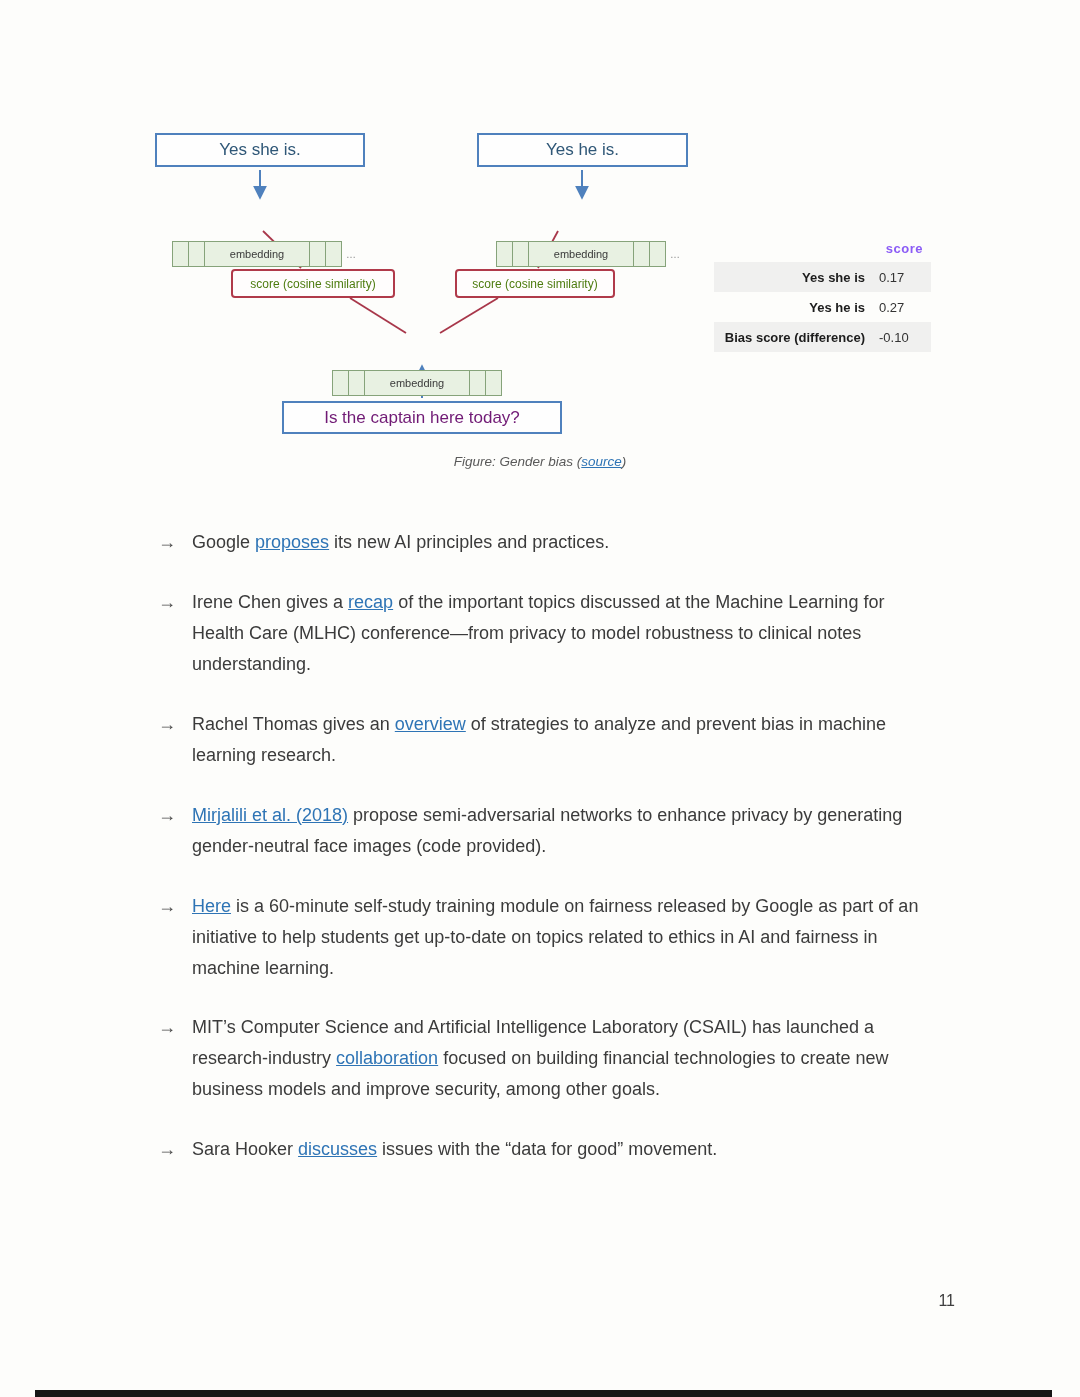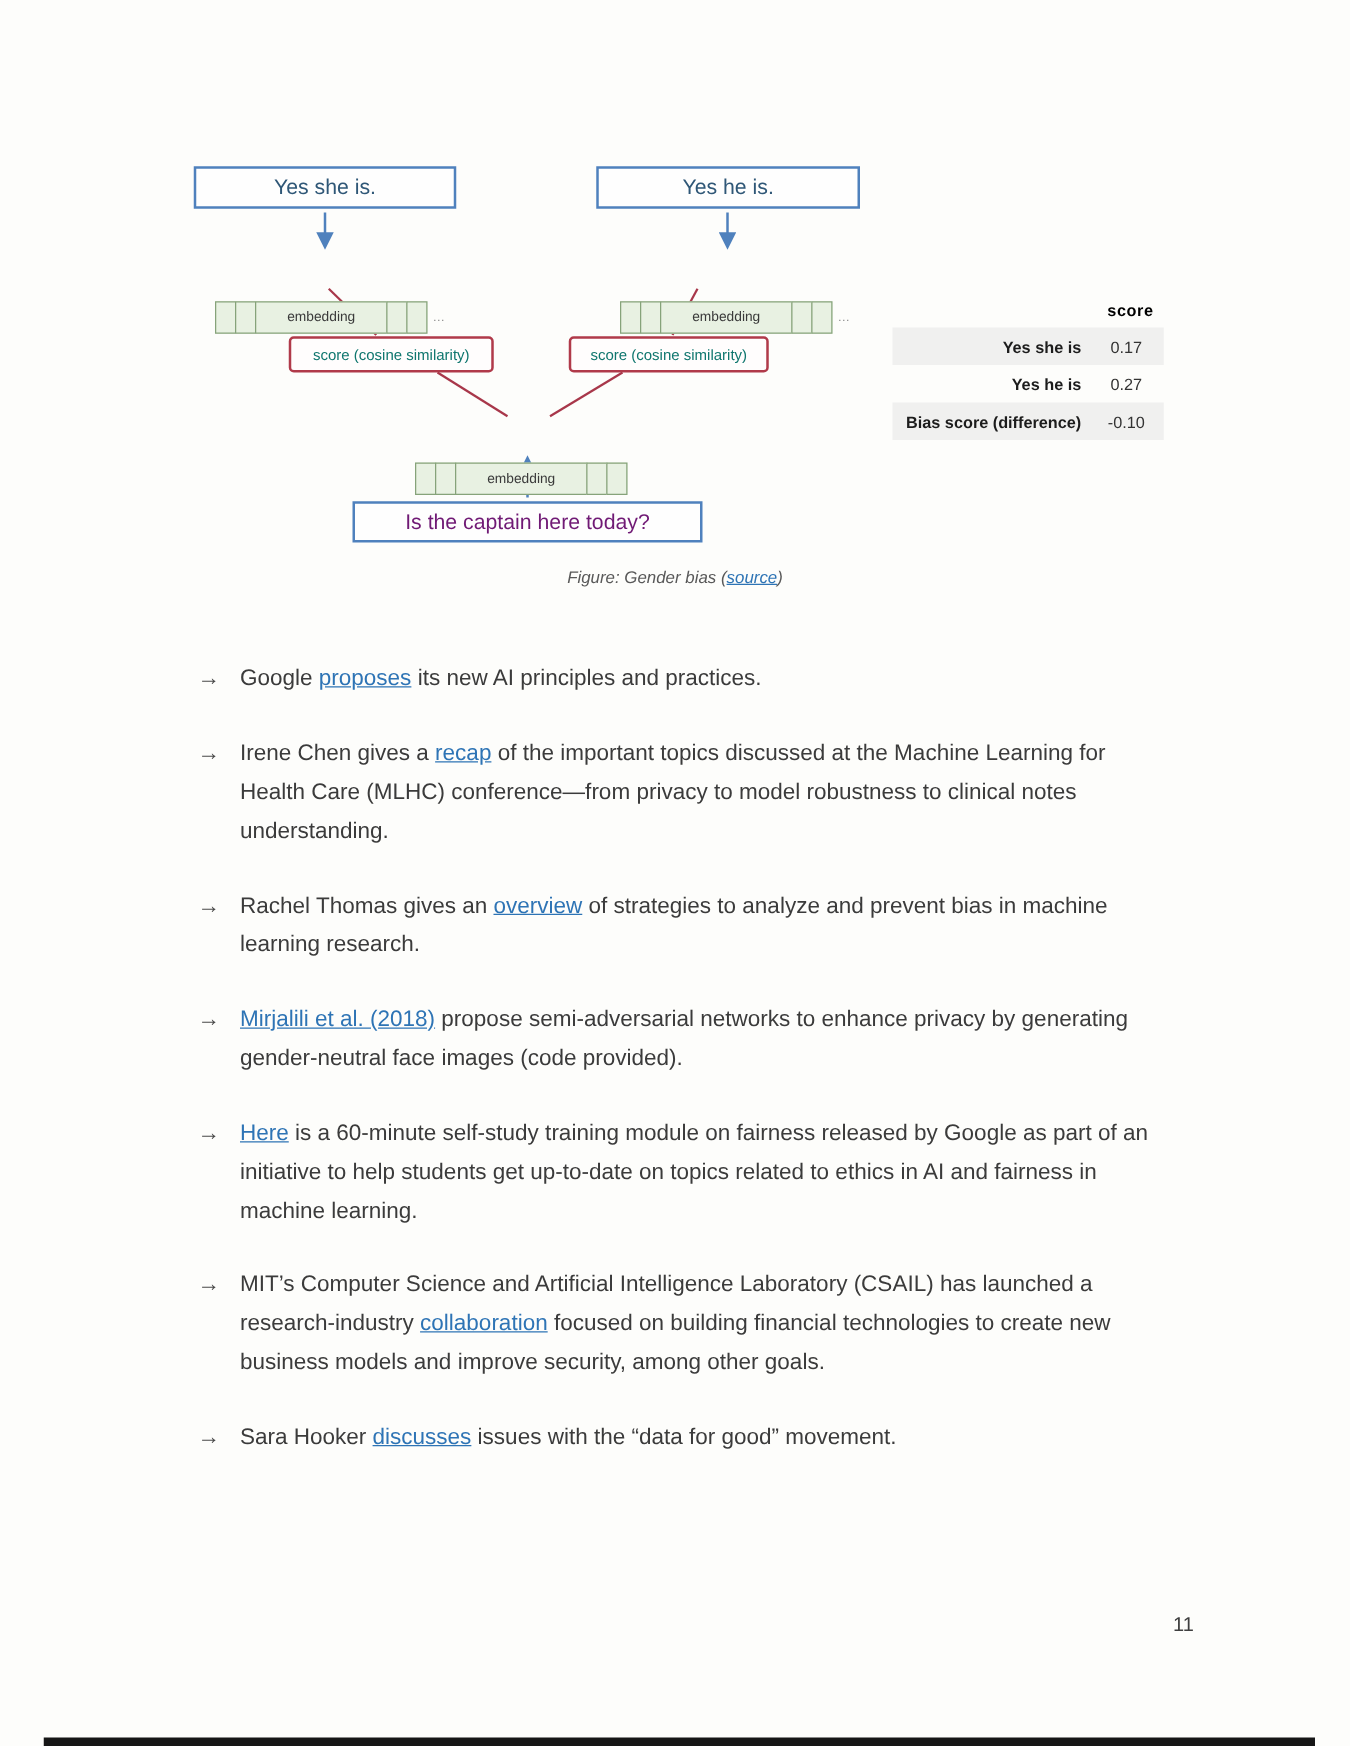--- a/index.html
+++ b/index.html
@@ -28,41 +28,41 @@
   }
   .emb-row .cell:first-child { margin-left:0; }
   .emb-row .cell.wide { width:106px; font-size:11px; color:#3a3a3a; }
   .emb-row .ellipsis { font-size:10px; color:#8a8a8a; align-self:center; margin-left:4px; }
   #emb-left   { left:172px; top:205px; }
   #emb-right  { left:496px; top:205px; }
   #emb-center { left:332px; top:334px; }
 
   .score-box {
     position:absolute; height:29px; border:2px solid #b03a4a; border-radius:4px;
-    background:#fffdfd; color:#0f766e; font-size:12px;
+    background:#fffdfd; color:#4d7c0f; font-size:12px;
     display:flex; align-items:center; justify-content:center;
   }
   .score-box.left  { left:231px; top:269px; width:164px; }
   .score-box.right { left:455px; top:269px; width:160px; }
 
   .question-box {
     position:absolute; left:282px; top:401px; width:280px; height:33px;
     border:2px solid #4f81bd; background:#fefefe; color:#701a75; font-size:17px;
     display:flex; align-items:center; justify-content:center;
   }
 
   .score-table { position:absolute; left:714px; top:236px; width:217px; font-size:13px; }
   .score-table .t-header {
     height:26px; line-height:26px; text-align:right; padding-right:8px;
-    font-weight:bold; color:#000000; letter-spacing:.5px;
+    font-weight:bold; color:#8b5cf6; letter-spacing:.5px;
   }
   .trow { display:flex; align-items:center; height:30px; }
   .trow:nth-child(odd) { background:#f0f0ef; }
   .tlabel { flex:1; text-align:right; font-weight:bold; color:#1c1c1c; padding-right:14px; }
-  .tvalue { width:52px; text-align:center; padding-right:8px; color:#333; }
+  .tvalue { width:52px; text-align:left; padding-right:8px; color:#333; }
 
   .caption {
     position:absolute; left:0; top:454px; width:100%; text-align:center;
     font-style:italic; font-size:13.5px; color:#595959;
   }
   .caption .link { font-style:italic; }
 
   
   .list { margin:42px 153px 0 158px; }
   .item { display:flex; margin-bottom:29px; }

